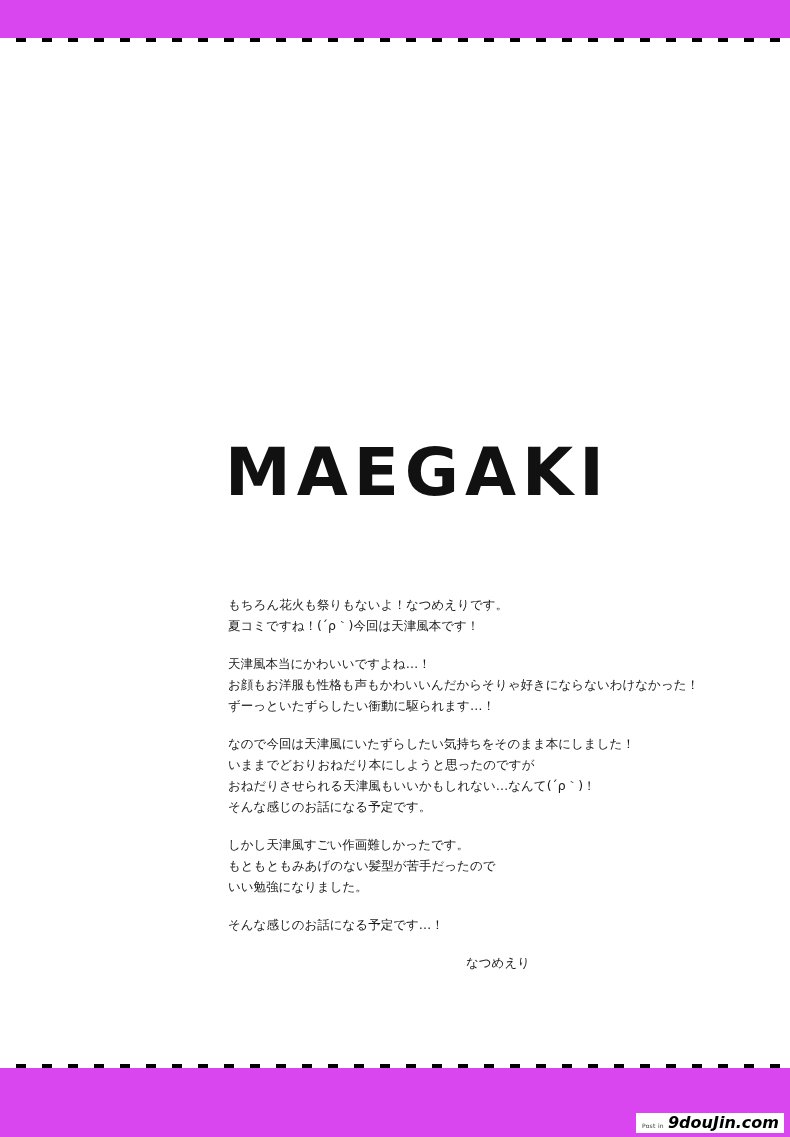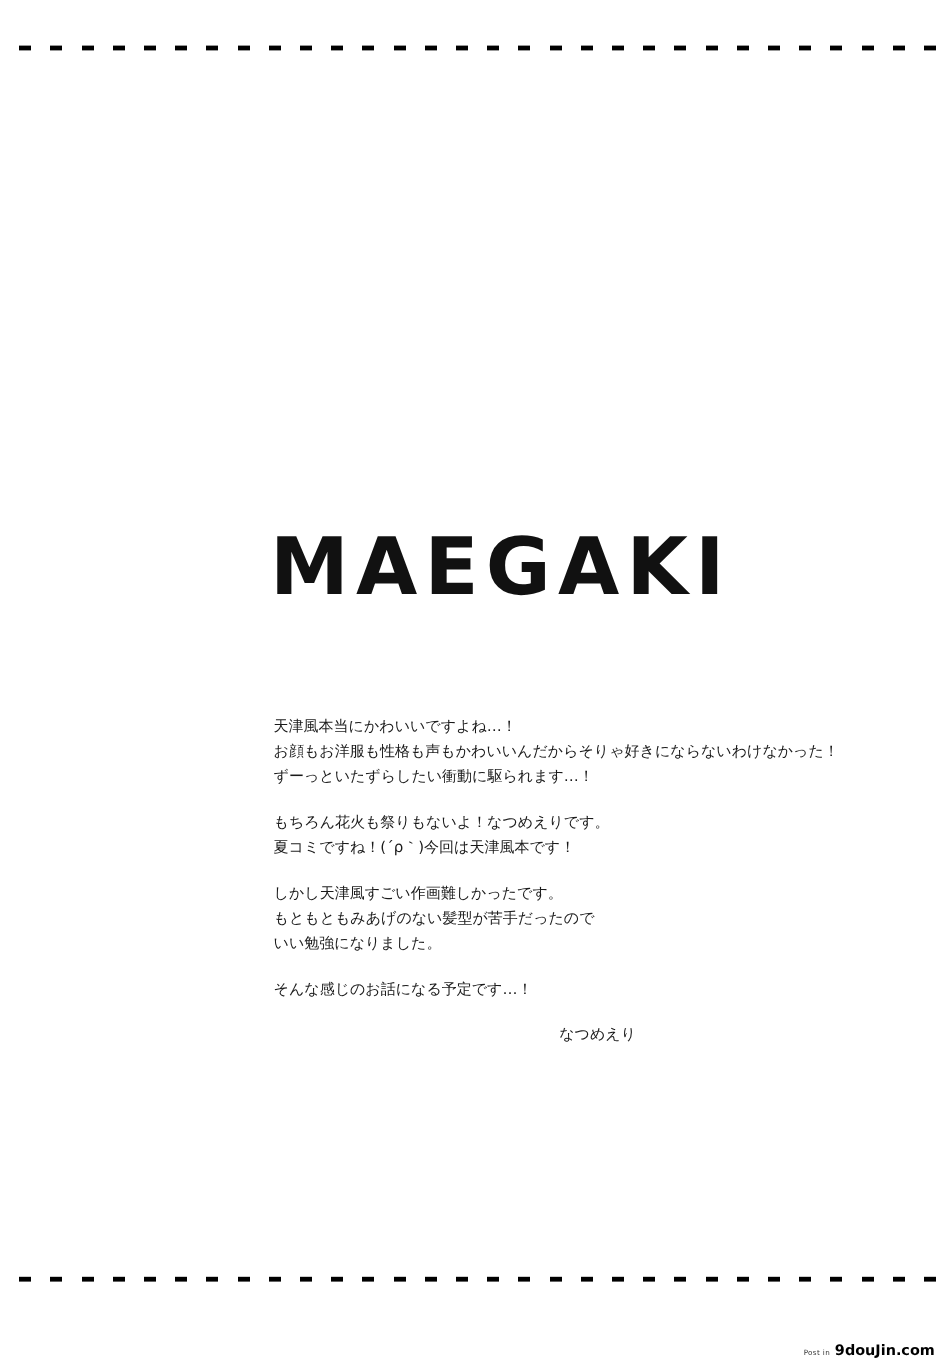--- a/index.html
+++ b/index.html
@@ -10,21 +10,21 @@
   body {
     width: 790px;
     height: 1137px;
     font-family: "DejaVu Sans", sans-serif;
     overflow: hidden;
   }
   .page {
     position: relative;
     width: 790px;
     height: 1137px;
-    background: #ffffff;
+    background: #d946ef;
   }
   
   .paper {
     position: absolute;
     left: 0;
     top: 42px;
     width: 790px;
     height: 1022px;
     background: #ffffff;
   }
@@ -87,40 +87,45 @@
     align-items: baseline;
     gap: 4px;
     line-height: 1;
   }
   .watermark .wm-small {
     font-size: 6px;
     letter-spacing: 0.3px;
     color: #333333;
   }
   .watermark .wm-main {
-    font-size: 12px;
+    font-size: 16px;
     font-weight: 700;
     color: #000000;
+    font-style: italic;
   }
 </style>
 </head>
 <body>
 
 <div class="page">
 
   <div class="paper">
 
     <div class="title">MAEGAKI</div>
 
     <div class="body-text">
+      <p class="para">もちろん花火も祭りもないよ！なつめえりです。
+夏コミですね！(´ρ｀)今回は天津風本です！</p>
       <p class="para">天津風本当にかわいいですよね…！
 お顔もお洋服も性格も声もかわいいんだからそりゃ好きにならないわけなかった！
 ずーっといたずらしたい衝動に駆られます…！</p>
-      <p class="para">もちろん花火も祭りもないよ！なつめえりです。
-夏コミですね！(´ρ｀)今回は天津風本です！</p>
+      <p class="para">なので今回は天津風にいたずらしたい気持ちをそのまま本にしました！
+いままでどおりおねだり本にしようと思ったのですが
+おねだりさせられる天津風もいいかもしれない…なんて(´ρ｀)！
+そんな感じのお話になる予定です。</p>
       <p class="para">しかし天津風すごい作画難しかったです。
 もともともみあげのない髪型が苦手だったので
 いい勉強になりました。</p>
       <p class="para">そんな感じのお話になる予定です…！</p>
       <p class="para">なつめえり</p>
     </div>
 
   </div>
 
   <div class="dash-band dash-top"></div>

